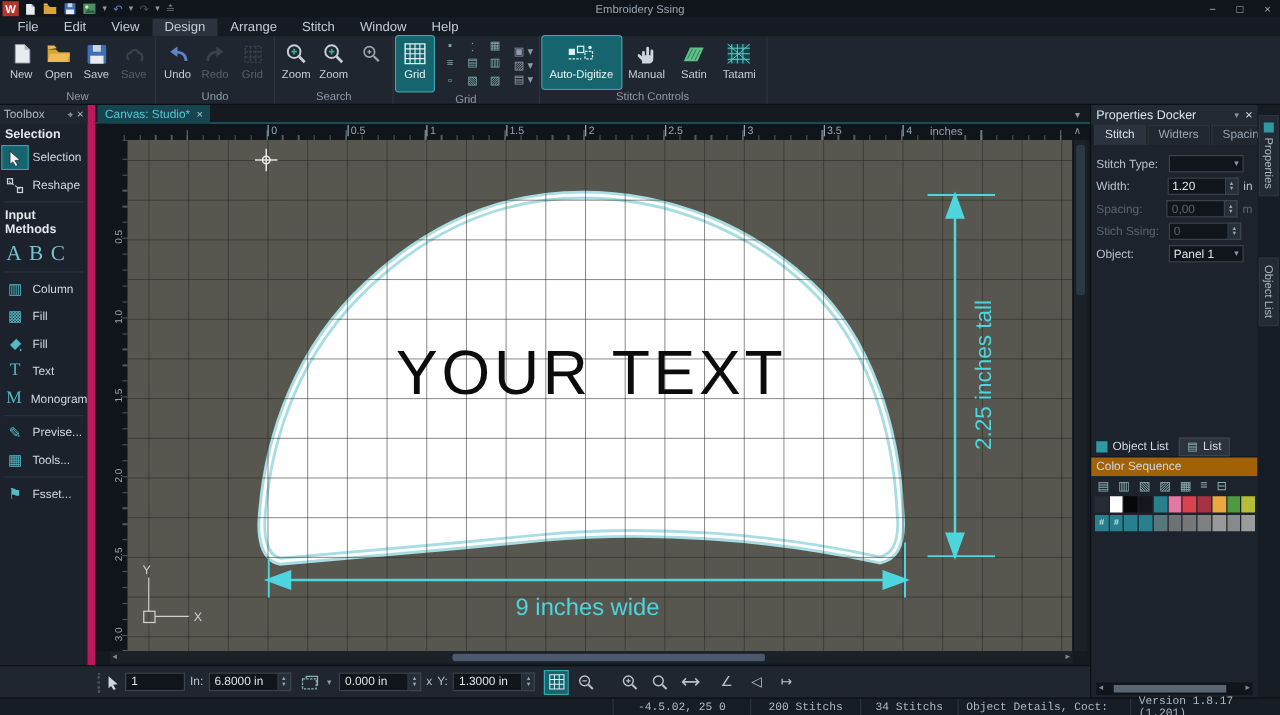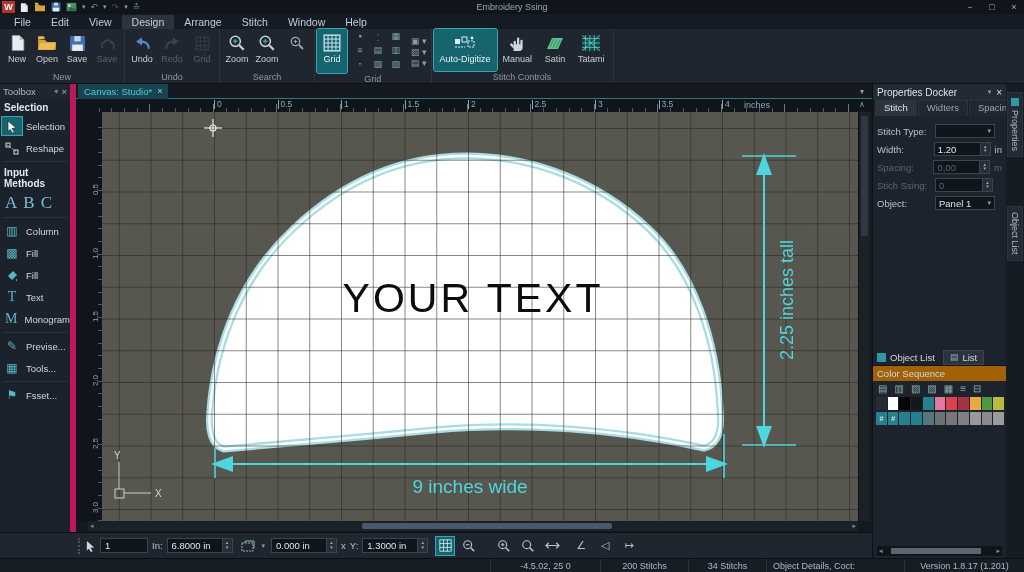--- a/index.html
+++ b/index.html
@@ -84,21 +84,21 @@
 
   .canvas { position:absolute; left:26px; top:28px; width:756px; height:409px; background:#57574f; overflow:hidden; }
   .dome-svg { position:absolute; left:0; top:0; z-index:1; }
   .grid-overlay { position:absolute; inset:0; z-index:2;
     background-image:
       linear-gradient(to right, rgba(38,38,34,.55) 0 1px, transparent 1px 100%),
       linear-gradient(to bottom, rgba(38,38,34,.55) 0 1px, transparent 1px 100%);
     background-size:31.75px 31.75px; background-position:16.75px 16px; }
   .overlay-svg { position:absolute; left:0; top:0; z-index:3; pointer-events:none; }
   .design-text { position:absolute; left:371px; top:186px; transform:translate(-50%,-50%);
-    z-index:4; color:#0c0c0c; font-size:41px; letter-spacing:3px; white-space:nowrap; }
+    z-index:4; color:#0c0c0c; font-size:50px; letter-spacing:3px; white-space:nowrap; }
   .dim-tall { position:absolute; left:685px; top:188px; transform:translate(-50%,-50%) rotate(-90deg);
     z-index:4; color:#4ed6de; font-size:18px; white-space:nowrap; }
   .dim-wide { position:absolute; left:368px; top:375px; transform:translate(-50%,-50%);
     z-index:4; color:#4ed6de; font-size:19px; white-space:nowrap; }
 
   .vscroll { position:absolute; left:782px; top:28px; width:12px; height:409px; background:#1a2127; border-left:1px solid #0b1015; }
   .vscroll .thumb { position:absolute; left:2px; right:2px; top:4px; height:120px; background:#2d3842; border-radius:2px; }
   .hscroll { position:absolute; left:12px; top:437px; width:770px; height:10px; background:#1a2127; }
   .hscroll .thumb { position:absolute; top:2px; height:6px; left:274px; width:250px; background:#4a5a6c; border-radius:2px; }
   .hscroll .arr { position:absolute; top:0; font-size:7px; color:#7e8a96; line-height:10px; }
@@ -152,21 +152,21 @@
     display:flex; align-items:center; padding:0 4px; font-size:9.5px; }
   .clabel { margin:0 4px; color:#b8c2cc; }
   .cspin { width:10px; height:15px; background:#262e38; border:1px solid #3a434e; border-left:none;
     display:flex; flex-direction:column; align-items:center; justify-content:center; font-size:4.5px; color:#9aa6b2; line-height:4.5px; }
   .cbtn { width:18px; height:18px; display:flex; align-items:center; justify-content:center; margin:0 3px; color:#b8c2cc; }
   .cbtn.active { background:#15646e; outline:1px solid #39a7b2; }
 
   
   .statusbar { position:absolute; left:0; top:558px; width:1024px; height:14px; background:#171d25;
     border-top:1px solid #0b1015; display:flex; align-items:center; font-size:9px; color:#aeb9c4; }
-  .scell { border-left:1px solid #2a323c; height:14px; display:flex; align-items:center; justify-content:center; padding:0 6px; }
+  .scell { border-left:1px solid #2a323c; height:14px; display:flex; align-items:center; justify-content:center; padding:0 6px;font-family:Liberation Mono, monospace; }
   .scell.grow { flex:1; border-left:none; }
   .scell.left { justify-content:flex-start; }
 </style>
 </head>
 <body>
 
 <div class="screen">
 
   <div class="titlebar">
     <div class="logo">W</div>

